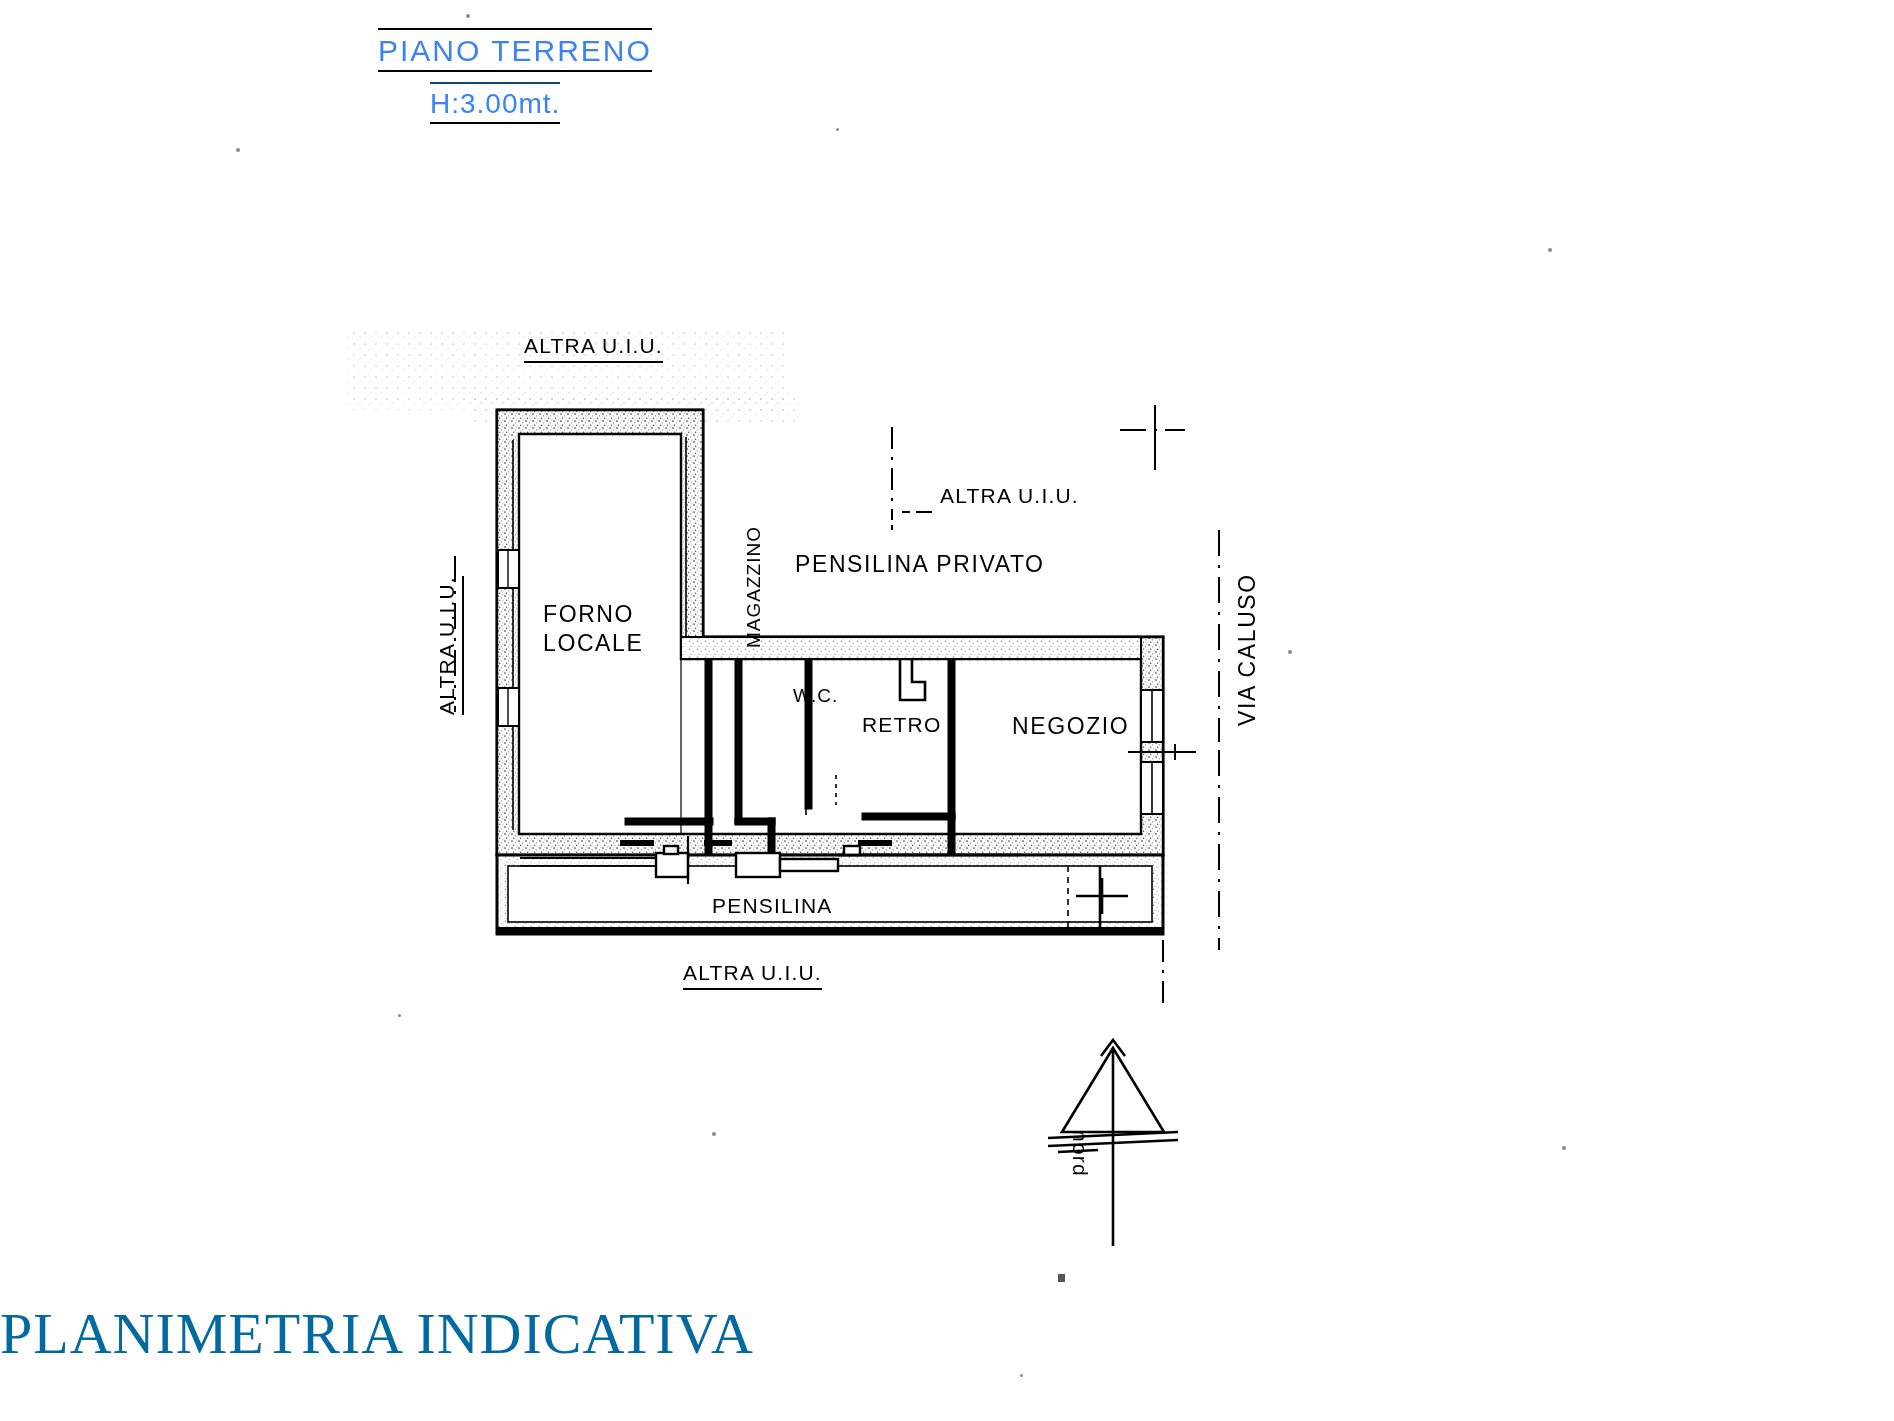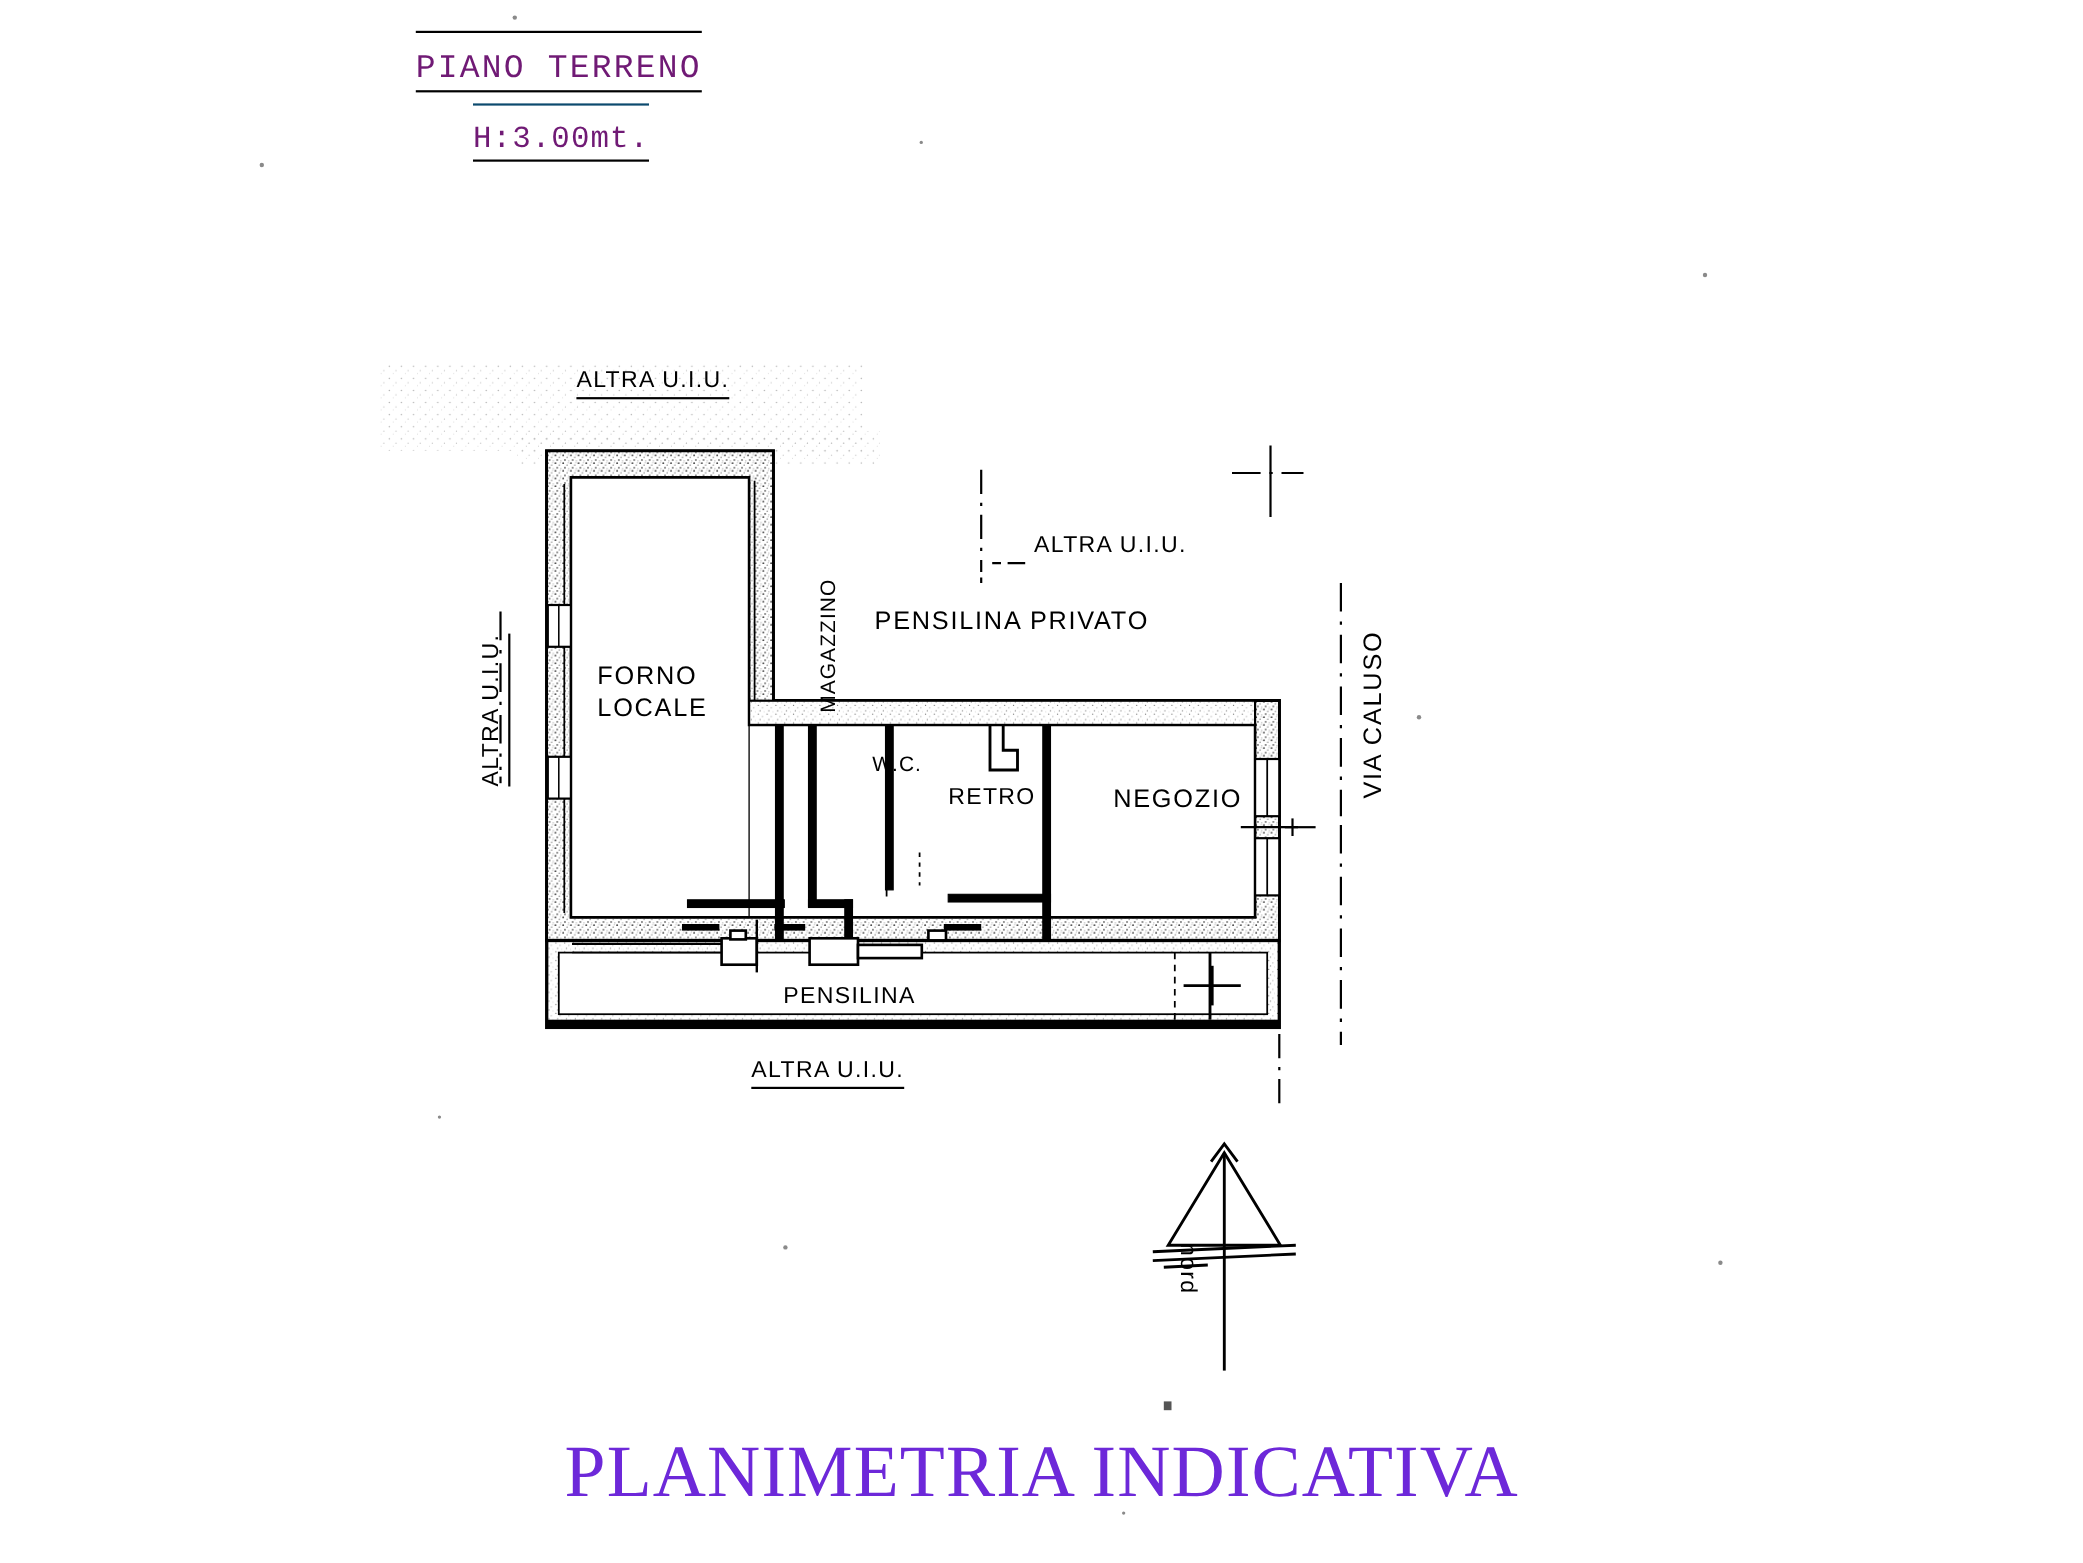--- a/index.html
+++ b/index.html
@@ -17,27 +17,27 @@
   }
 
   
   #title-block {
     position: absolute;
     left: 378px;
     top: 28px;
     width: 330px;
   }
   .title-line {
-    font-family: Liberation Mono, monospace;
+    font-family: Liberation Sans, sans-serif;
     font-size: 30px;
     letter-spacing: 2px;
-    color: #701a75;
+    color: #3b82f6;
     border-top: 2px solid #000;
     border-bottom: 2px solid #000;
-    padding: 16px 0 2px 0;
+    padding: 4px 0 2px 0;
     display: inline-block;
     white-space: nowrap;
   }
   #floor-title {
     margin-left: 0px;
   }
   #height-title {
     margin-left: 52px;
     margin-top: 10px;
     border-top: 2px solid #0c4a6e;
@@ -45,25 +45,25 @@
     font-size: 28px;
     letter-spacing: 1px;
   }
 
   
   #bottom-caption {
     position: absolute;
     left: 0;
     top: 1300px;
     width: 1894px;
-    text-align: center;
+    text-align: left;
     font-family: "Liberation Serif", serif;
-    font-size: 67px;
+    font-size: 58px;
     letter-spacing: 1px;
-    color: #6d28d9;
+    color: #0369a1;
     white-space: nowrap;
   }
 
   
   #plan-stage {
     position: absolute;
     left: 0px;
     top: 0px;
     width: 1894px;
     height: 1421px;

